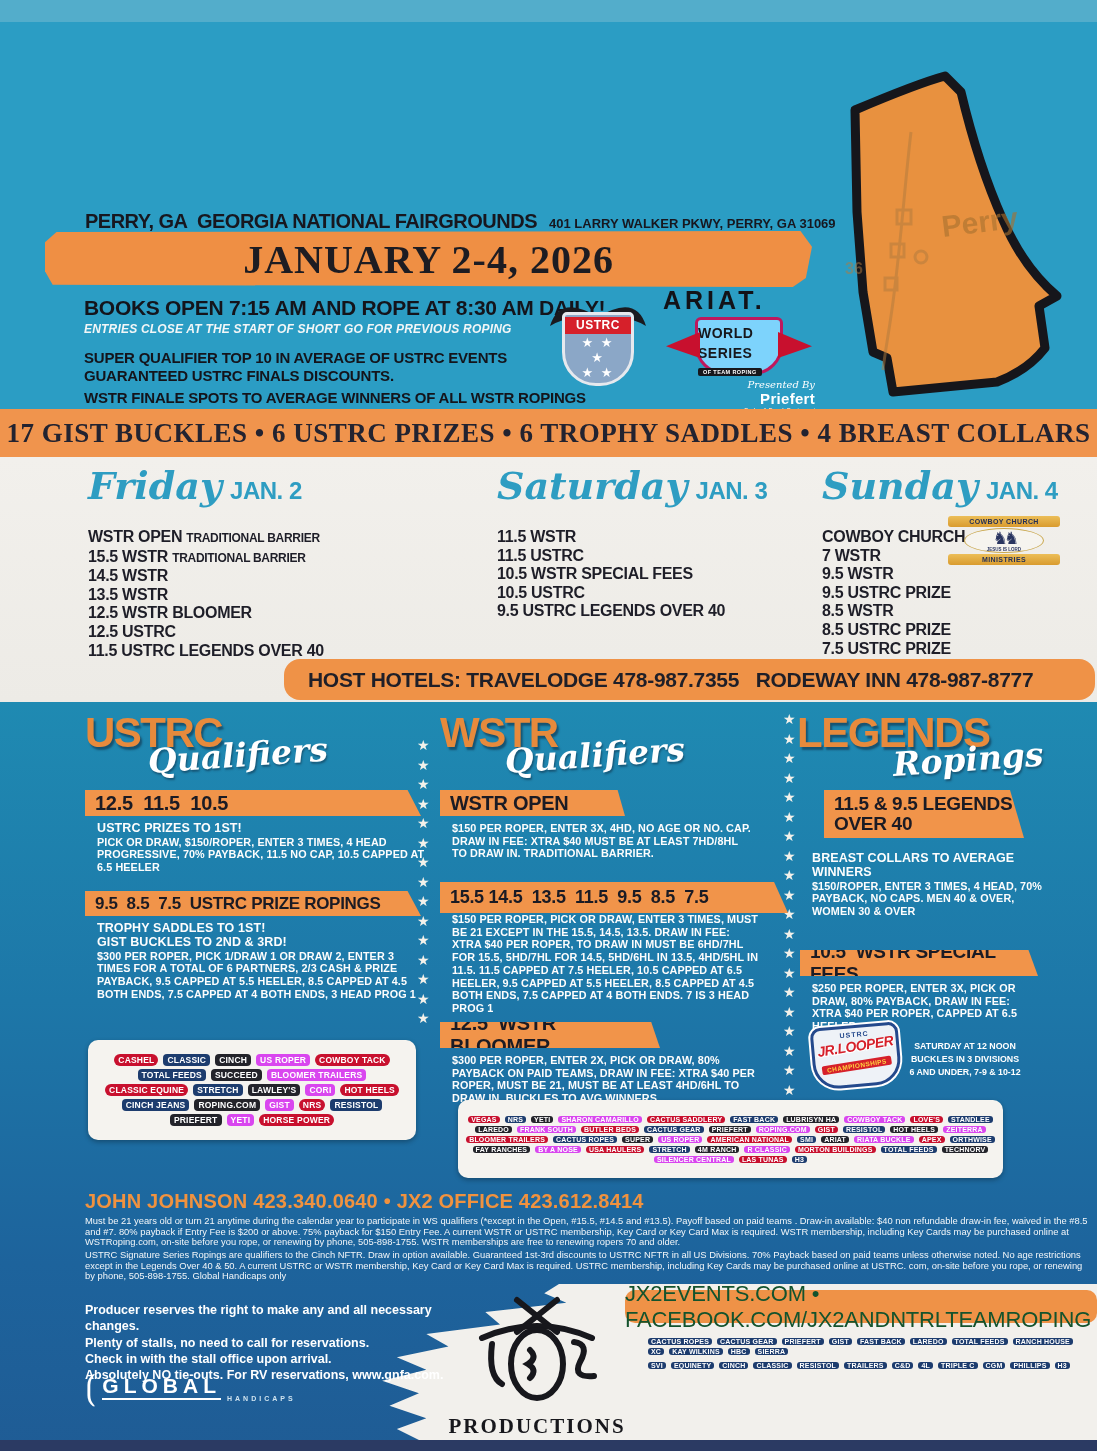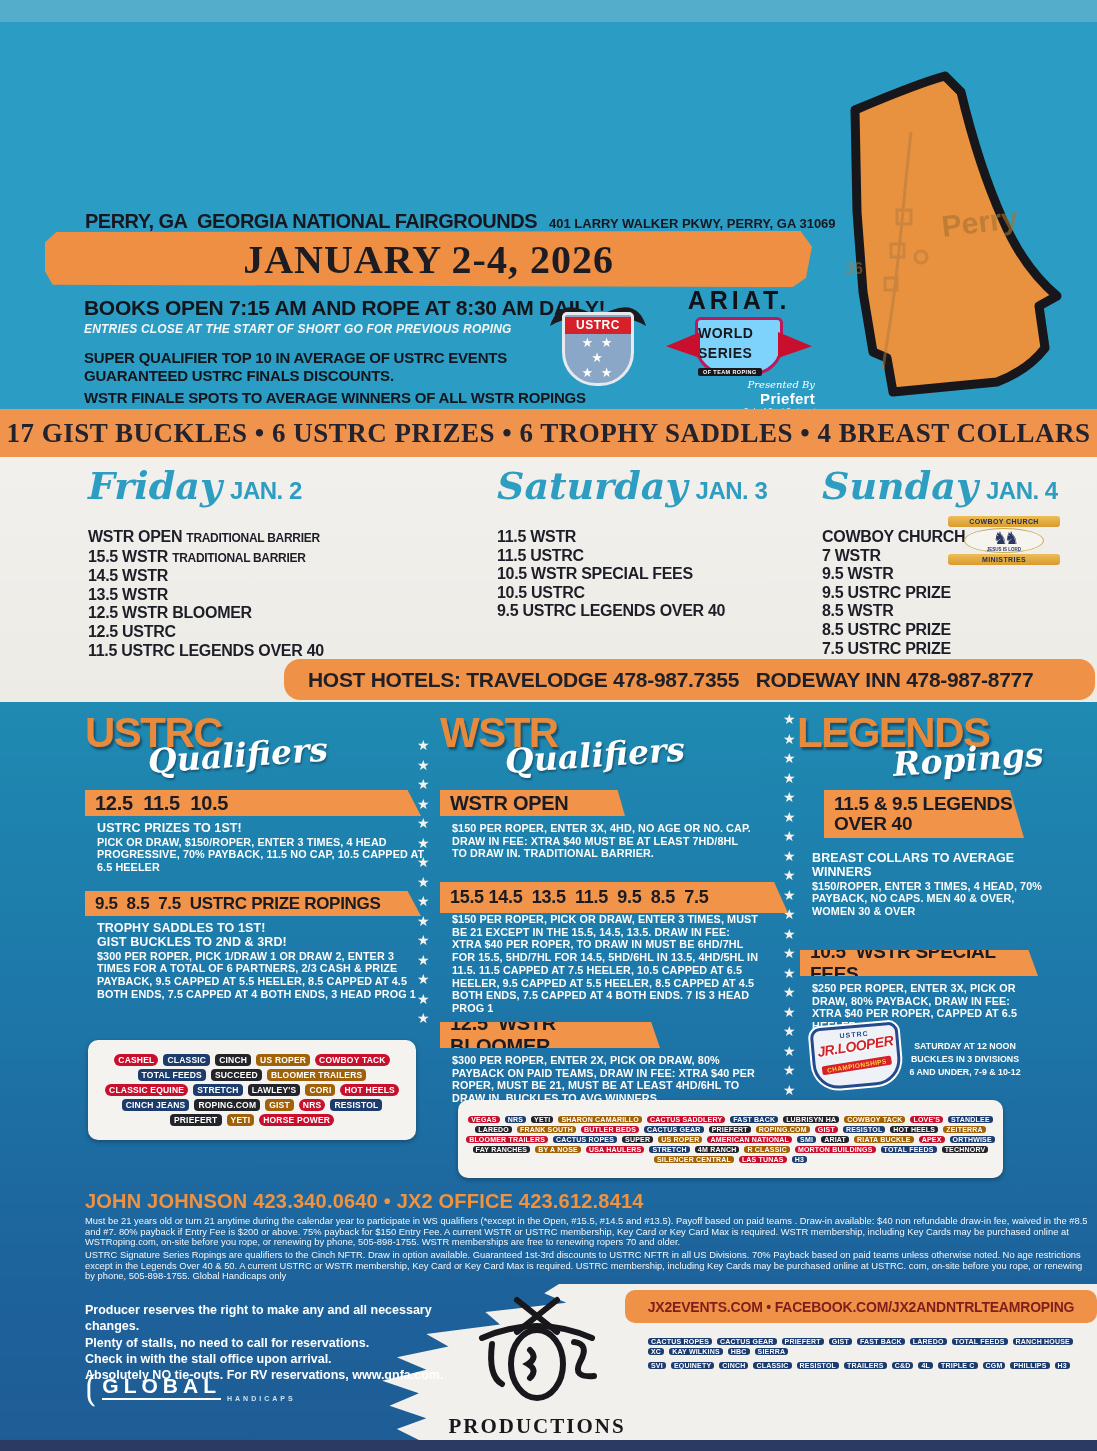--- a/index.html
+++ b/index.html
@@ -23,21 +23,21 @@
   
   .ushield-wrap{width:100px;height:95px;}
   .horns{position:absolute;left:0;top:0;}
   .ushield{position:absolute;left:14px;top:16px;width:72px;height:74px;background:#8ba7c7;
     border:3px solid #e6e9ee;border-radius:5px 5px 34px 34px;box-sizing:border-box;overflow:hidden;}
   .uband{position:absolute;left:0;top:2px;width:100%;height:17px;background:#d6202a;color:#fff;
     font-size:12px;font-weight:900;text-align:center;line-height:17px;letter-spacing:0.5px;}
   .ustars{position:absolute;left:0;top:20px;width:100%;text-align:center;color:#fff;
     font-size:13px;line-height:15px;letter-spacing:2px;}
   
-  .ariat-word{font-size:25px;font-weight:900;color:#121218;letter-spacing:4px;text-align:center;}
+  .ariat-word{font-size:25px;font-weight:900;color:#121218;letter-spacing:4px;}
   .ws-shield{position:relative;margin:2px auto 0;width:88px;height:58px;background:#7dd3fc;
     border:3px solid #be185d;border-radius:6px 6px 30px 30px;box-sizing:border-box;}
   .ws-wing{position:absolute;top:12px;width:34px;height:26px;background:#c8102e;}
   .ws-wing.l{left:-32px;clip-path:polygon(100% 0,100% 100%,0 55%);}
   .ws-wing.r{right:-32px;clip-path:polygon(0 0,0 100%,100% 55%);}
   .ws-word{font-size:14px;line-height:14px;font-weight:900;color:#17171c;letter-spacing:0.5px;margin-top:6px;}
   .ws-sub{display:inline-block;margin-top:2px;background:#17171c;color:#fff;font-size:5.5px;
     font-weight:900;padding:1px 5px;border-radius:2px;letter-spacing:0.4px;}
   .pby{font-family:"DejaVu Serif",serif;font-style:italic;font-size:10px;color:#fff;}
   .prief{font-size:15px;font-weight:900;color:#fff;letter-spacing:0.3px;}
@@ -80,21 +80,21 @@
   .stars{display:flex;flex-direction:column;gap:5.5px;color:#f3f1ea;font-size:14px;line-height:1;}
   
   .spbox{background:#f5f3ef;border-radius:10px;box-shadow:0 2px 5px rgba(0,0,0,.3);
     display:flex;flex-wrap:wrap;align-content:center;justify-content:center;gap:3px 5px;
     padding:6px;box-sizing:border-box;}
   .badge{font-size:8.5px;font-weight:900;letter-spacing:0.2px;padding:1px 4px;border-radius:4px;
     color:#fff;background:#1d3c6e;text-transform:uppercase;white-space:nowrap;}
   .spbox .badge:nth-child(4n+1){background:#c8102e;border-radius:6px;}
   .spbox .badge:nth-child(4n+2){background:#1d3c6e;}
   .spbox .badge:nth-child(4n+3){background:#23232a;}
-  .spbox .badge:nth-child(4n){background:#a16207;}
+  .spbox .badge:nth-child(4n){background:#d946ef;}
   .badge-sm{font-size:7px;padding:0 3px;border-radius:3px;}
   
   .jrshield{width:88px;height:62px;background:#eef2f7;border:3px solid #24498c;
     border-radius:10px 10px 26px 26px;box-sizing:border-box;transform:rotate(-5deg);
     box-shadow:0 0 0 2px #fff;text-align:center;position:relative;}
   .jr-top{font-size:7px;font-weight:900;color:#24498c;letter-spacing:1px;margin-top:3px;}
   .jr-main{font-size:14px;font-weight:900;font-style:italic;color:#d6202a;letter-spacing:-0.5px;
     text-shadow:1px 1px 0 #fff,-1px 1px 0 #fff;transform:rotate(-4deg);}
   .jr-ban{display:inline-block;background:#d6202a;color:#ffd23f;font-size:6.5px;font-weight:900;
     padding:1px 5px;border-radius:2px;transform:rotate(-4deg);letter-spacing:0.4px;}
@@ -106,21 +106,21 @@
   .fine p{margin:0 0 2px;}
   .producer{color:#fff;font-size:12.5px;font-weight:700;line-height:1.3;}
   .global{color:#fff;display:flex;align-items:center;gap:6px;}
   .global-paren{font-size:34px;line-height:30px;font-weight:400;}
   .global-word{font-size:21px;font-weight:800;letter-spacing:5px;border-bottom:2px solid #fff;line-height:24px;}
   .global-sub{font-size:7px;font-weight:700;letter-spacing:3px;color:#cfe3ef;align-self:flex-end;}
   .brush{left:360px;top:1284px;width:737px;height:156px;background:#f2f0ec;
     clip-path:polygon(27% 0,25% 6%,28% 12%,17% 18%,19% 26%,9% 32%,12% 40%,5% 47%,9% 55%,3% 62%,8% 70%,4% 78%,9% 86%,5% 93%,8% 100%,100% 100%,100% 0);}
   .footer-bar{left:625px;top:1290px;width:472px;height:33px;background:#ef9247;border-radius:10px;
     display:flex;align-items:center;justify-content:center;}
-  .footer-links{font-size:14px;font-weight:700;color:#7f1d1d;letter-spacing:-0.2px;}
+  .footer-links{font-size:22px;font-weight:400;color:#14532d;letter-spacing:-0.2px;}
   .jx2-prod{font-family:"Liberation Serif",serif;font-size:21px;font-weight:900;color:#17171c;letter-spacing:2px;}
   .bottom-strip{left:0;top:1440px;width:1097px;height:11px;background:#2b3a63;}
   .map-city{font-family:"Liberation Sans",sans-serif;}
 </style>
 </head>
 <body>
 
 <div class="poster">
 
   <div class="abs top-strip"></div>

